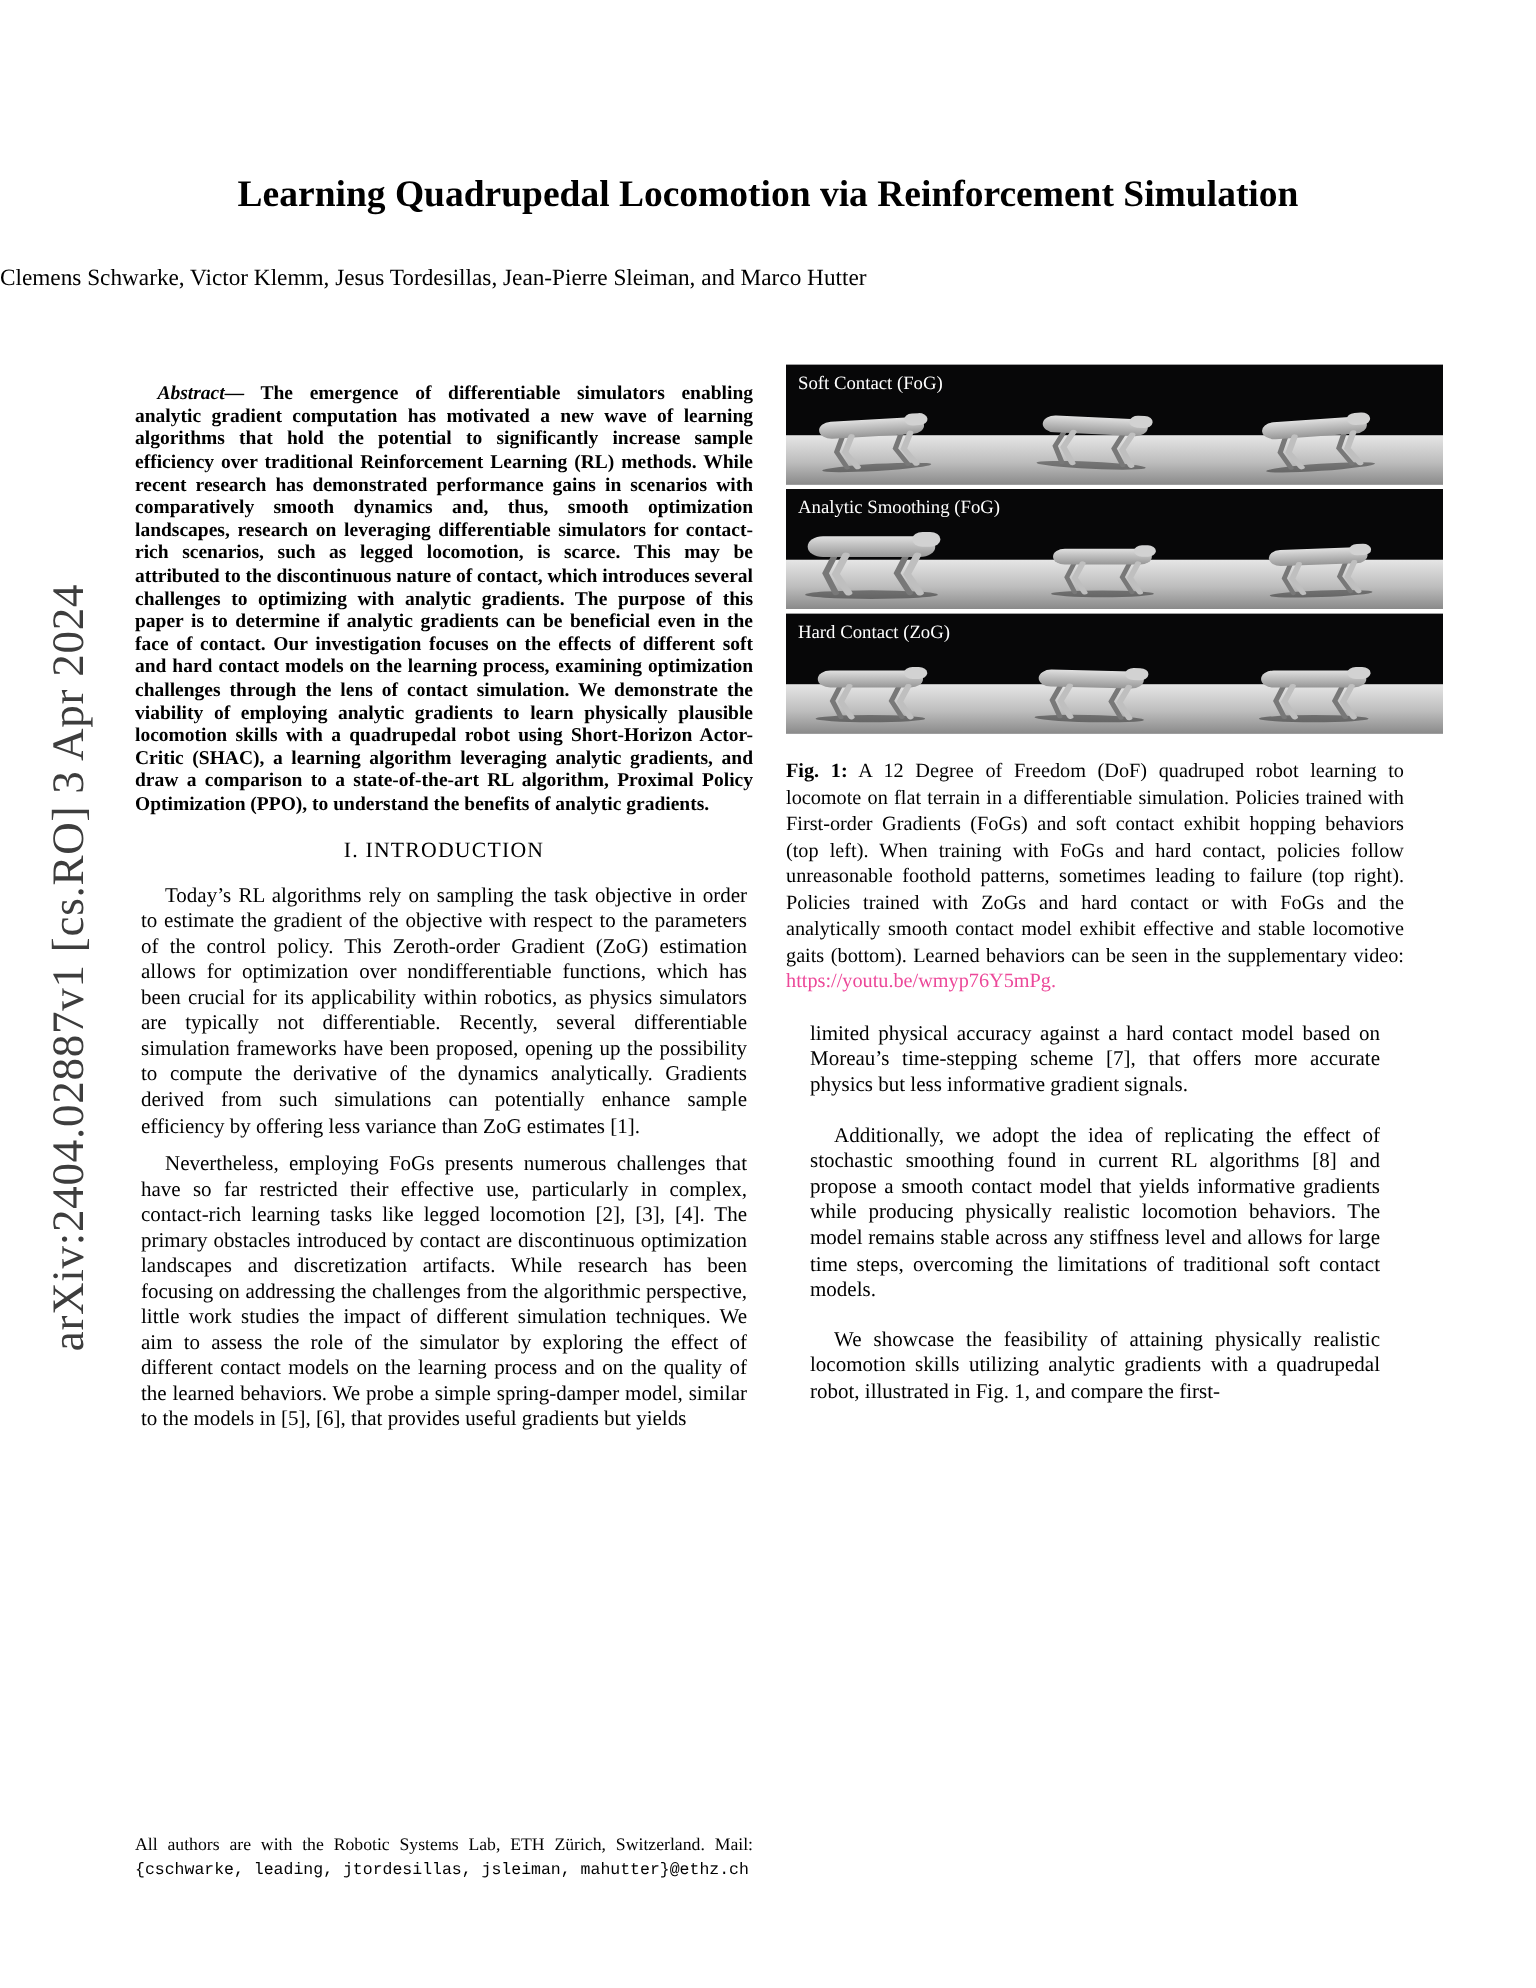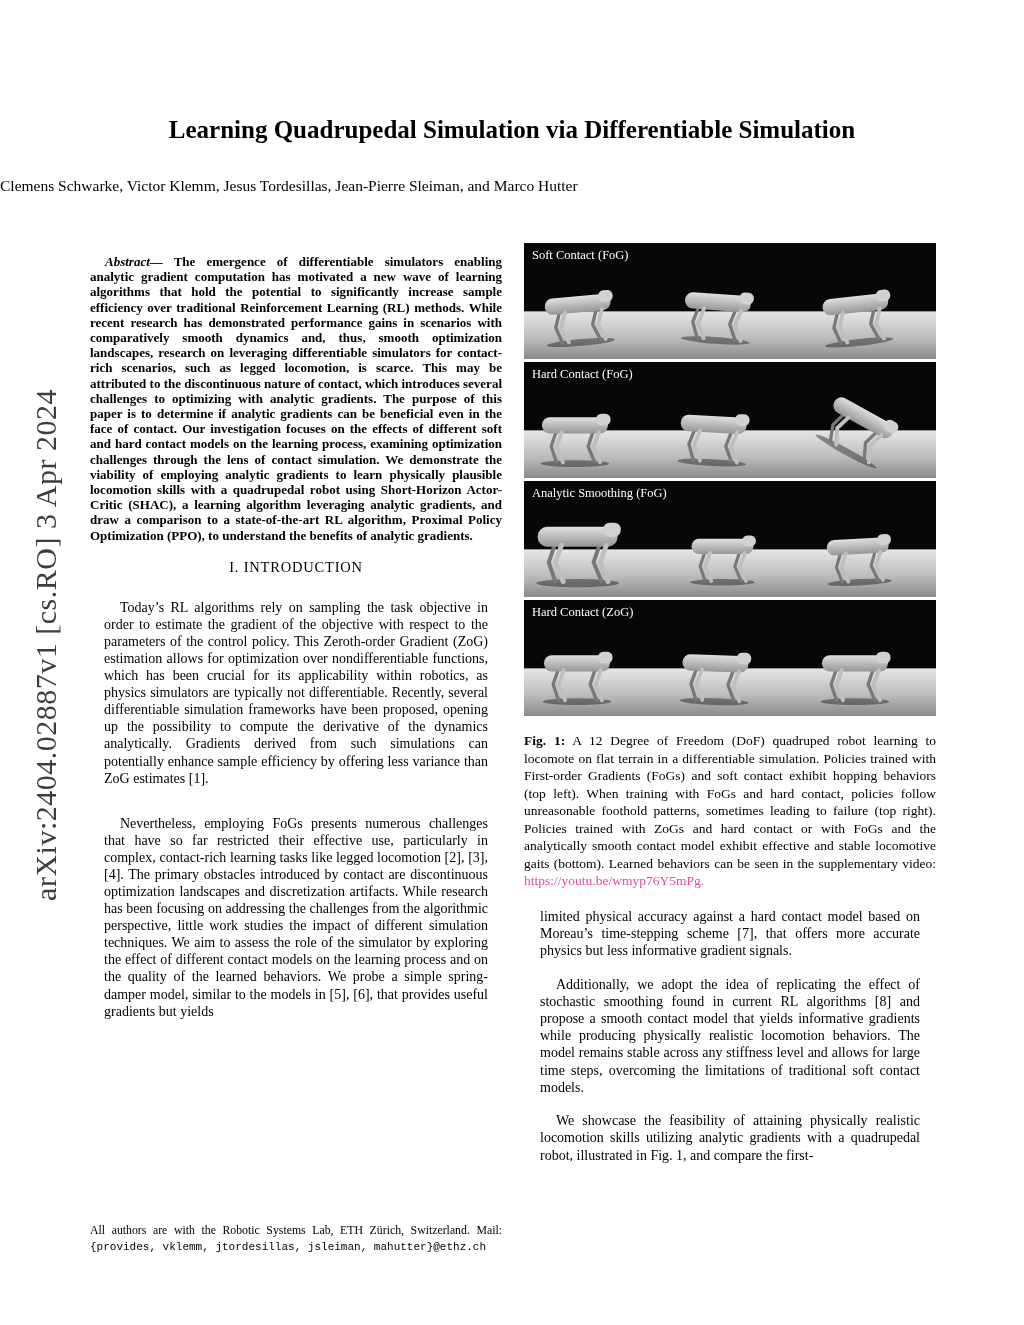--- a/index.html
+++ b/index.html
@@ -36,33 +36,33 @@
   }
   .abstract-label { font-style:italic; }
 
   .section-heading {
     text-align:center; font-size:14.5px; margin:16px 0 9px 0;
     letter-spacing:0.8px; font-weight:normal;
   }
 
   .para {
     font-size:14px; line-height:1.22; text-align:justify;
-    text-indent:16px; margin:14px;
+    text-indent:16px; margin:4px;
   }
 
   .footnote {
     margin-top:auto; font-size:11.8px; line-height:1.3; text-align:justify;
   }
   .mono { font-family:"Liberation Mono", monospace; font-size:11px; }
 
   
   .figure-panels { width:412px; }
   .panel {
-    position:relative; width:412px; height:116px; margin-bottom:3px;
-    background:#737373; overflow:hidden;
+    position:relative; width:412px; height:80px; margin-bottom:3px;
+    background:#737373; overflow:hidden;padding-left:26px;
   }
   .panel:last-child { margin-bottom:16px; }
   .scene { position:absolute; left:0; top:0; width:100%; height:100%; display:block; }
   .panel-label {
     position:absolute; top:5px; left:8px; color:#ffffff; font-size:12.5px;
     z-index:2;
   }
 
   .caption { margin-top:11px; font-size:13.5px; line-height:1.3; text-align:justify; }
   .caption-label { font-weight:bold;font-family:Liberation Serif, serif; }
@@ -97,59 +97,49 @@
       <path d="M42,36 L34,58 L44,80" stroke="#bfbfbf" stroke-width="6" fill="none" stroke-linecap="round"></path>
       <path d="M98,36 L90,58 L100,80" stroke="#bfbfbf" stroke-width="6" fill="none" stroke-linecap="round"></path>
     </g>
   </defs>
 </svg>
 
 <div class="page">
 
   <div class="arxiv-strip">arXiv:2404.02887v1  [cs.RO]  3 Apr 2024</div>
 
-  <div class="title">Learning Quadrupedal Simulation via Differentiable Simulation</div>
+  <div class="title">Learning Quadrupedal Locomotion via Reinforcement Simulation</div>
   <div class="authors">Clemens Schwarke, Victor Klemm, Jesus Tordesillas, Jean-Pierre Sleiman, and Marco Hutter</div>
 
   <div class="col-left">
     <p class="abstract"><span class="abstract-label">Abstract—</span><span> The emergence of differentiable simulators enabling analytic gradient computation has motivated a new wave of learning algorithms that hold the potential to significantly increase sample efficiency over traditional Reinforcement Learning (RL) methods. While recent research has demonstrated performance gains in scenarios with comparatively smooth dynamics and, thus, smooth optimization landscapes, research on leveraging differentiable simulators for contact-rich scenarios, such as legged locomotion, is scarce. This may be attributed to the discontinuous nature of contact, which introduces several challenges to optimizing with analytic gradients. The purpose of this paper is to determine if analytic gradients can be beneficial even in the face of contact. Our investigation focuses on the effects of different soft and hard contact models on the learning process, examining optimization challenges through the lens of contact simulation. We demonstrate the viability of employing analytic gradients to learn physically plausible locomotion skills with a quadrupedal robot using Short-Horizon Actor-Critic (SHAC), a learning algorithm leveraging analytic gradients, and draw a comparison to a state-of-the-art RL algorithm, Proximal Policy Optimization (PPO), to understand the benefits of analytic gradients.</span></p>
 
     <div class="section-heading">I. INTRODUCTION</div>
 
     <p class="para">Today’s RL algorithms rely on sampling the task objective in order to estimate the gradient of the objective with respect to the parameters of the control policy. This Zeroth-order Gradient (ZoG) estimation allows for optimization over nondifferentiable functions, which has been crucial for its applicability within robotics, as physics simulators are typically not differentiable. Recently, several differentiable simulation frameworks have been proposed, opening up the possibility to compute the derivative of the dynamics analytically. Gradients derived from such simulations can potentially enhance sample efficiency by offering less variance than ZoG estimates [1].</p>
     <p class="para">Nevertheless, employing FoGs presents numerous challenges that have so far restricted their effective use, particularly in complex, contact-rich learning tasks like legged locomotion [2], [3], [4]. The primary obstacles introduced by contact are discontinuous optimization landscapes and discretization artifacts. While research has been focusing on addressing the challenges from the algorithmic perspective, little work studies the impact of different simulation techniques. We aim to assess the role of the simulator by exploring the effect of different contact models on the learning process and on the quality of the learned behaviors. We probe a simple spring-damper model, similar to the models in [5], [6], that provides useful gradients but yields</p>
 
-    <div class="footnote"><span>All authors are with the Robotic Systems Lab, ETH Zürich, Switzerland. Mail: </span><span class="mono">{provides, vklemm, jtordesillas, jsleiman, mahutter}@ethz.ch</span></div>
+    <div class="footnote"><span>All authors are with the Robotic Systems Lab, ETH Zürich, Switzerland. Mail: </span><span class="mono">{cschwarke, leading, jtordesillas, jsleiman, mahutter}@ethz.ch</span></div>
   </div>
 
   <div class="col-right">
 
     <div class="figure-panels">
 
       <div class="panel">
         <svg class="scene" viewBox="0 0 412 112" preserveAspectRatio="none">
           <rect width="412" height="112" fill="#070708"></rect>
           <rect y="66" width="412" height="46" fill="url(#floorGrad)"></rect>
           <use href="#robot" transform="translate(14,42) scale(0.66) rotate(-5 62 48)"></use>
           <use href="#robot" transform="translate(152,40) scale(0.66) rotate(4 62 48)"></use>
           <use href="#robot" transform="translate(292,42) scale(0.66) rotate(-6 62 48)"></use>
         </svg>
         <div class="panel-label">Soft Contact (FoG)</div>
       </div>
 
-      <div class="panel">
-        <svg class="scene" viewBox="0 0 412 112" preserveAspectRatio="none">
-          <rect width="412" height="112" fill="#070708"></rect>
-          <rect y="66" width="412" height="46" fill="url(#floorGrad)"></rect>
-          <use href="#robot" transform="translate(10,44) scale(0.66)"></use>
-          <use href="#robot" transform="translate(148,43) scale(0.66) rotate(3 62 48)"></use>
-          <use href="#robot" transform="translate(288,34) scale(0.66) rotate(28 62 60)"></use>
-        </svg>
-        <div class="panel-label">Hard Contact (FoG)</div>
-      </div>
 
       <div class="panel">
         <svg class="scene" viewBox="0 0 412 112" preserveAspectRatio="none">
           <rect width="412" height="112" fill="#070708"></rect>
           <rect y="66" width="412" height="46" fill="url(#floorGrad)"></rect>
           <use href="#robot" transform="translate(4,33) scale(0.8)"></use>
           <use href="#robot" transform="translate(160,47) scale(0.62)"></use>
           <use href="#robot" transform="translate(296,47) scale(0.62) rotate(-3 62 48)"></use>
         </svg>
         <div class="panel-label">Analytic Smoothing (FoG)</div>

